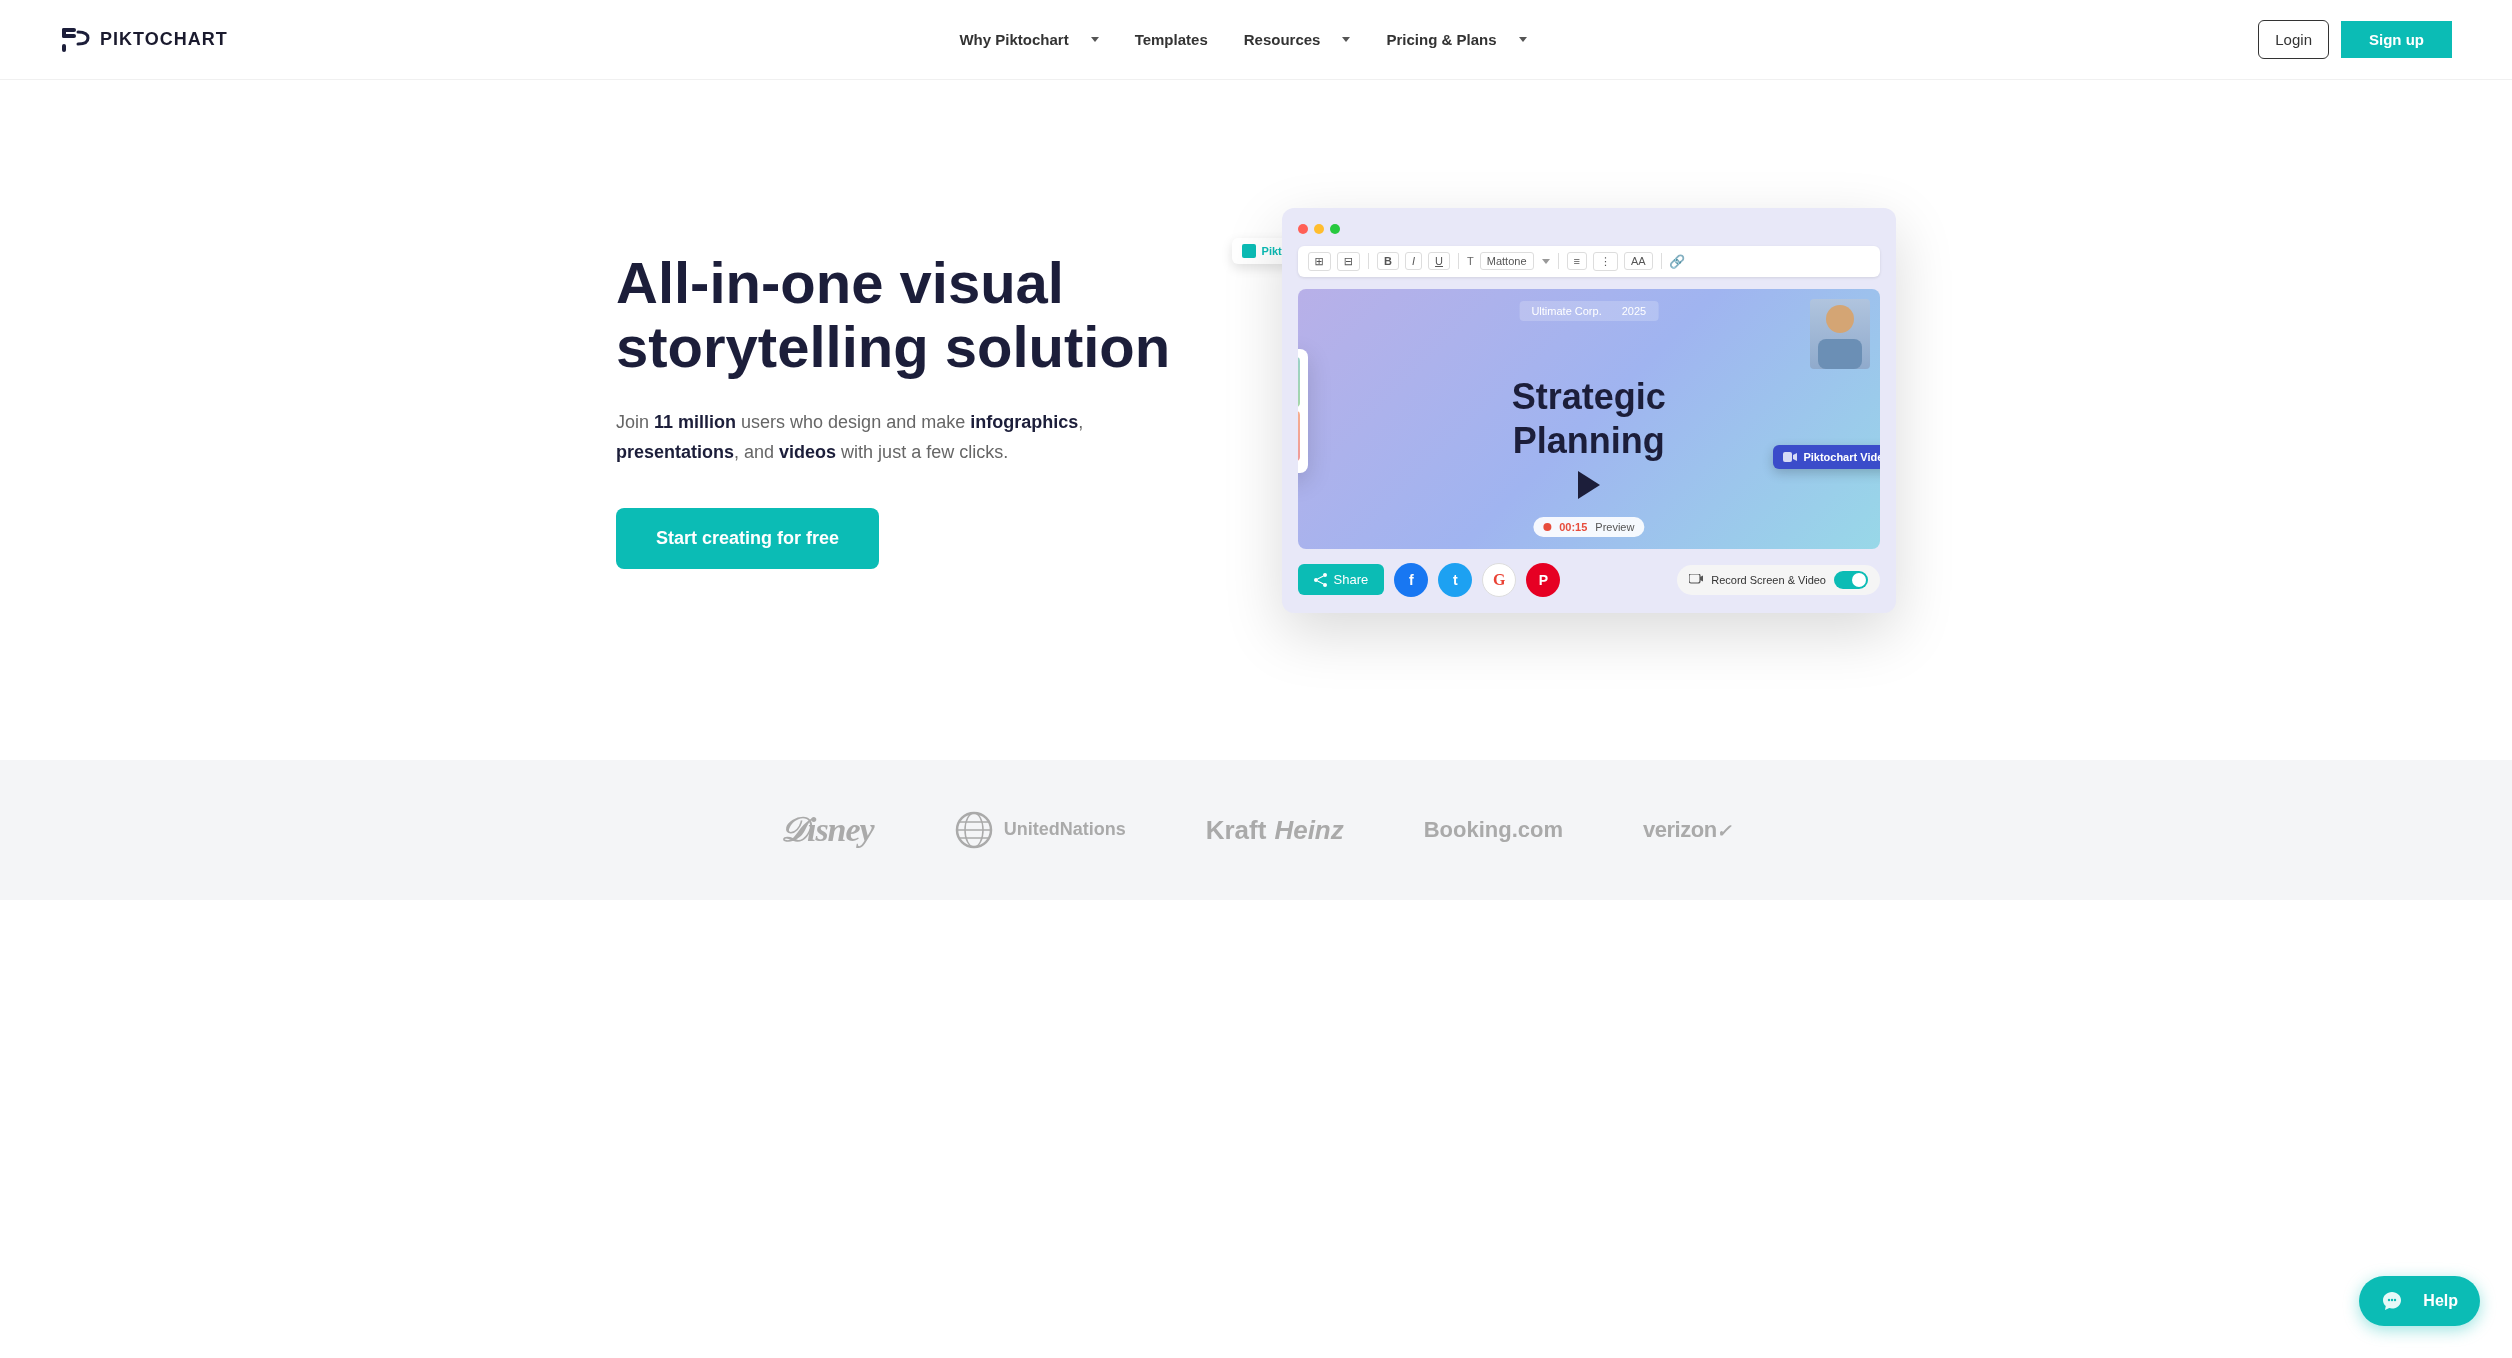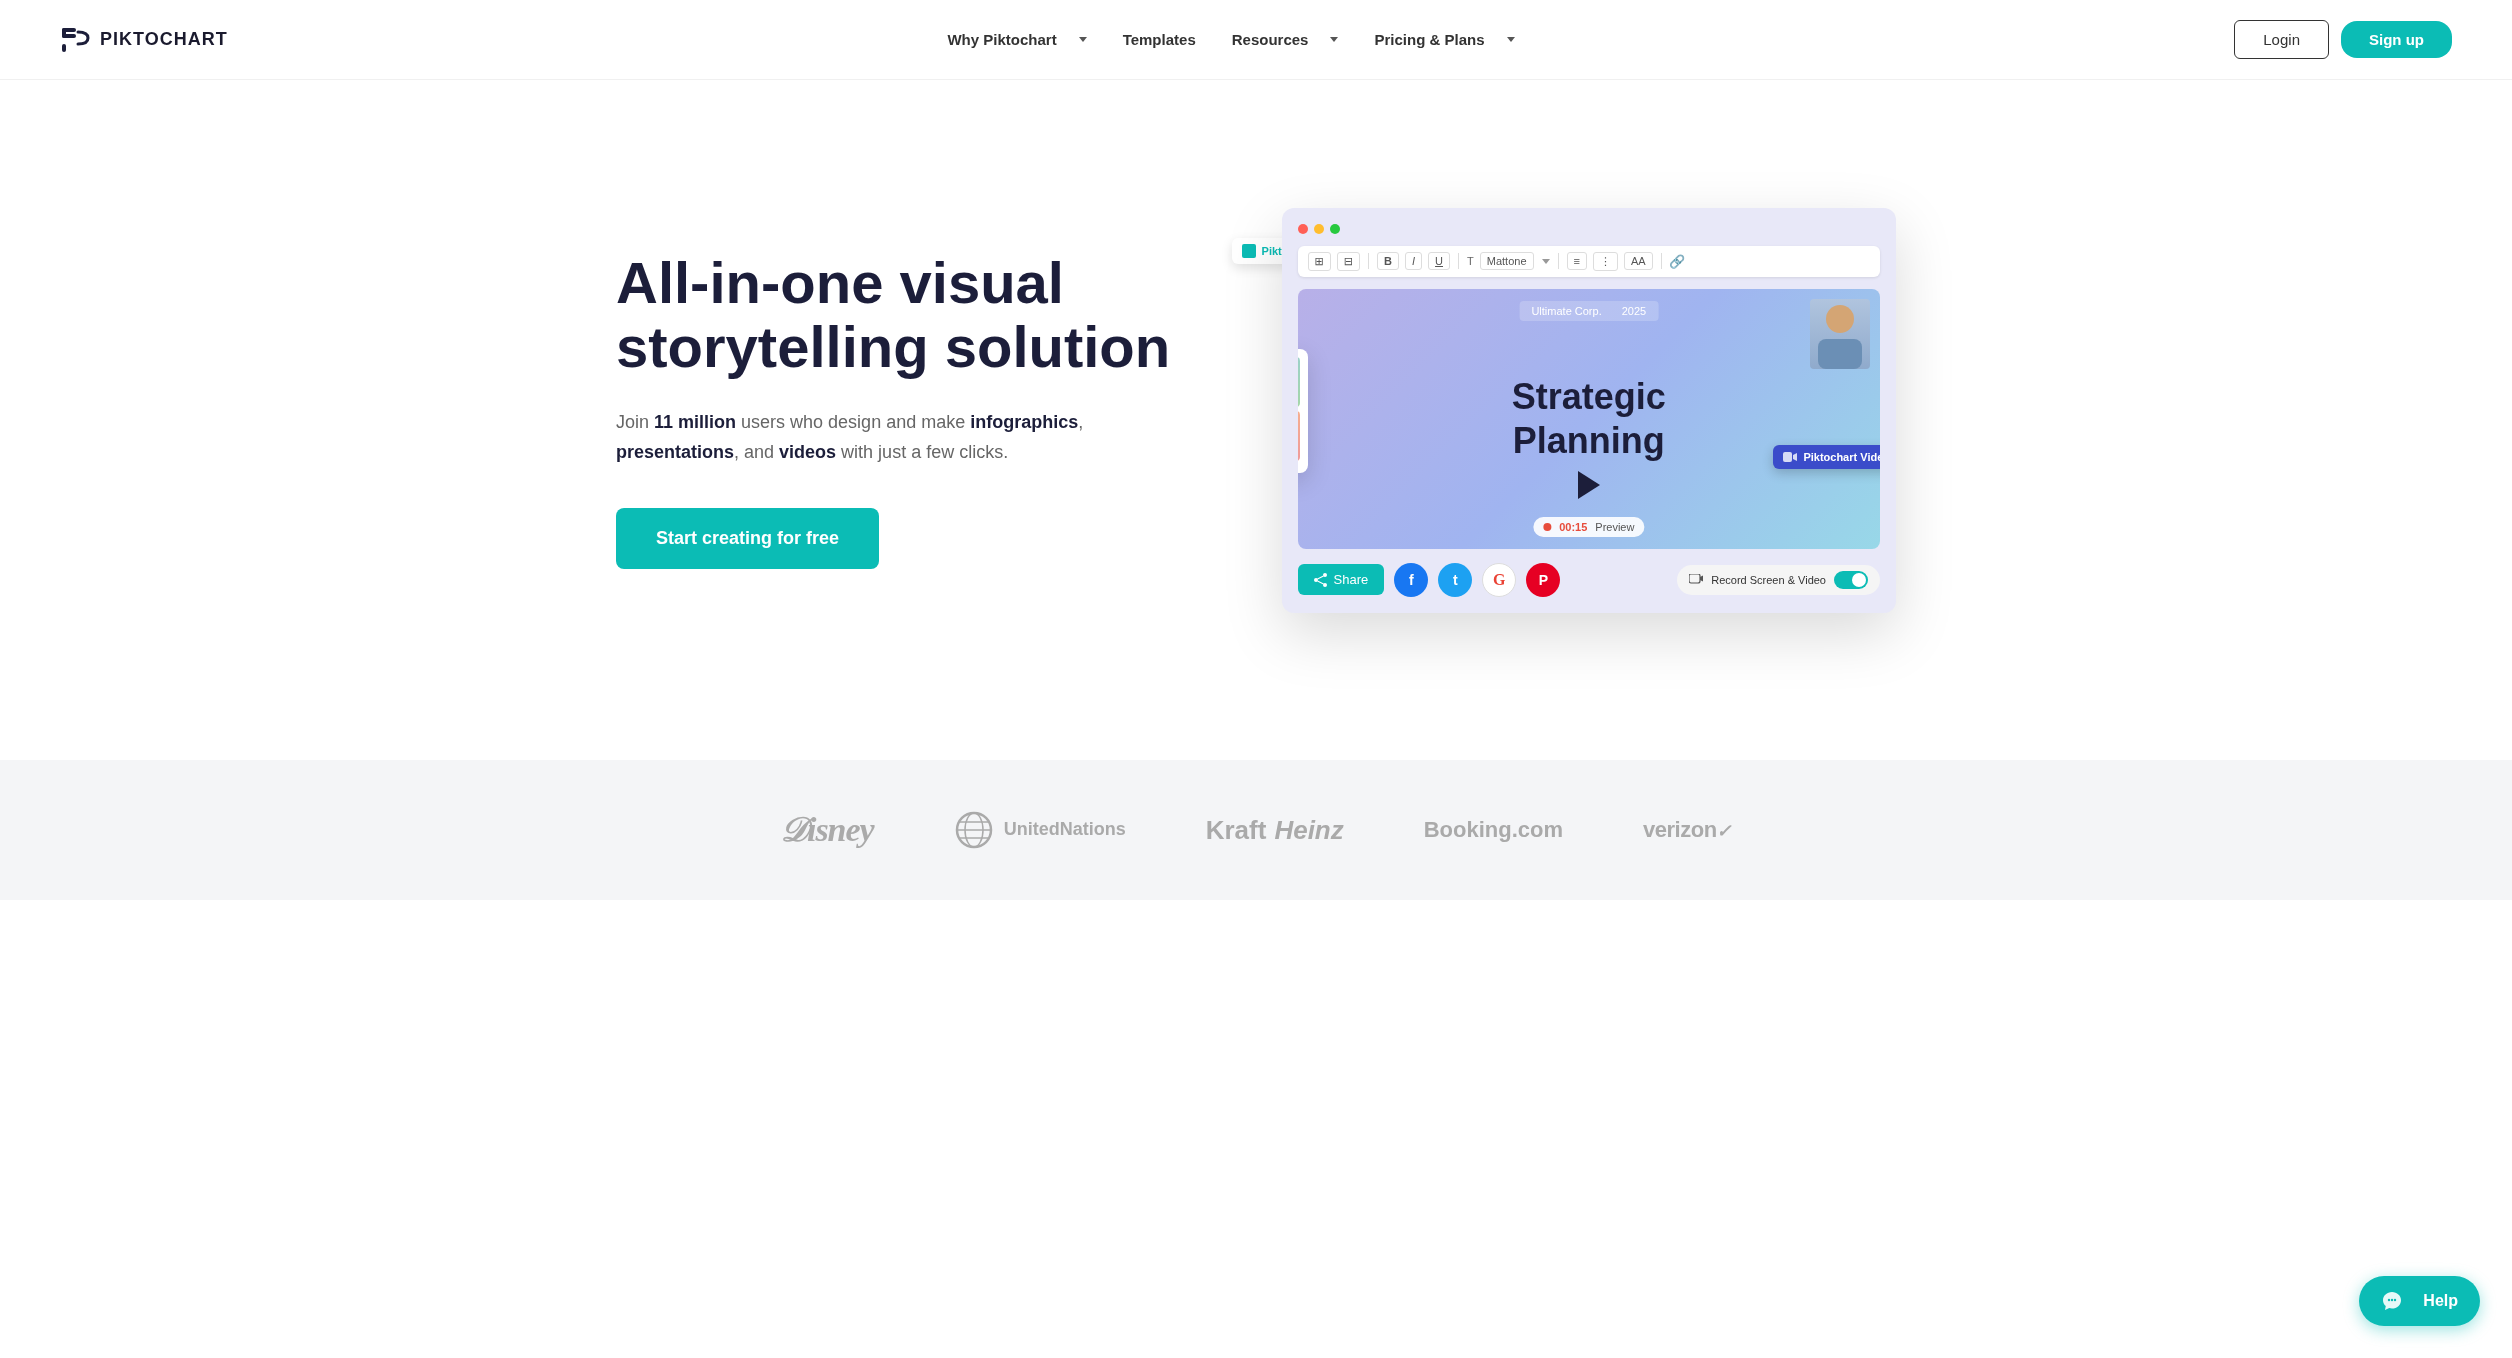--- a/index.html
+++ b/index.html
@@ -52,34 +52,34 @@
       border-right: 4px solid transparent;
       border-top: 5px solid #555;
       margin-left: 2px;
     }
     .nav-actions {
       display: flex;
       align-items: center;
       gap: 12px;
     }
     .btn-login {
-      padding: 10px 28px;
+      padding: 10px 16px;
       border: 1.5px solid #333;
       background: #fff;
       border-radius: 6px;
       font-size: 15px;
       cursor: pointer;
       color: #333;
       font-weight: 500;
     }
     .btn-signup {
       padding: 10px 28px;
       background: #0bbcb5;
       border: none;
-      border-radius: 16px;
+      border-radius: 0;
       font-size: 15px;
       cursor: pointer;
       color: #fff;
       font-weight: 600;
     }
 
     
     .hero {
       display: flex;
       align-items: center;

